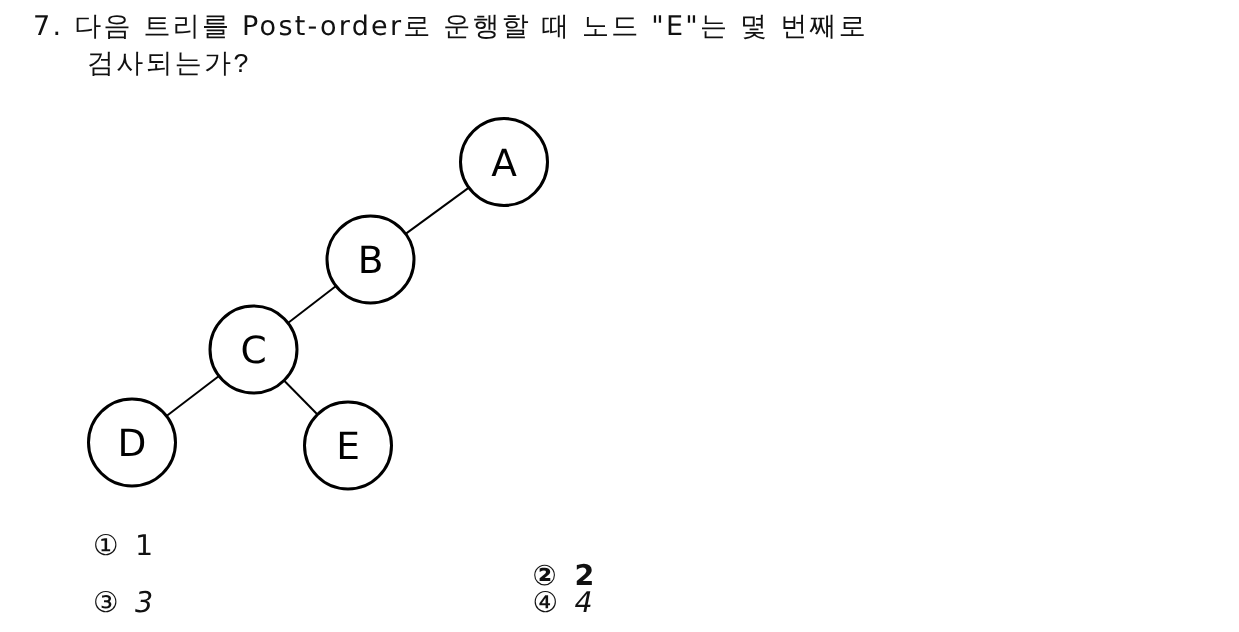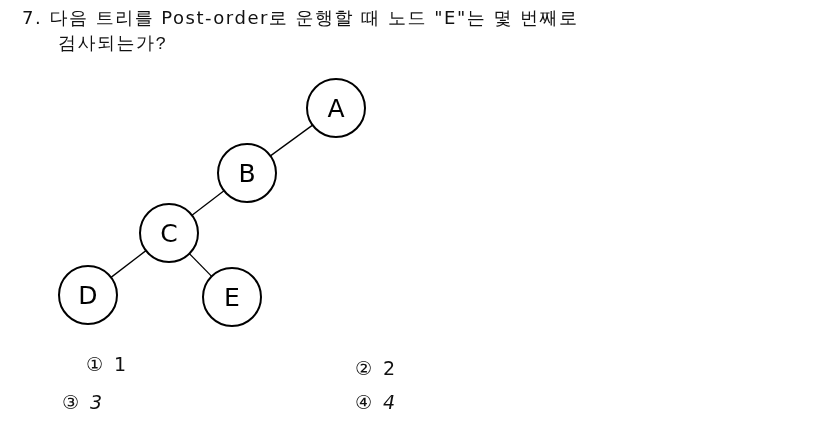--- a/index.html
+++ b/index.html
@@ -56,24 +56,24 @@
         <circle cx="88" cy="295" r="29" fill="#ffffff" stroke="#000000" stroke-width="2"></circle>
         <text x="88" y="304" text-anchor="middle" font-family="&quot;DejaVu Sans&quot;, sans-serif" font-size="25" fill="#000">D</text>
       </g>
       <g>
         <circle cx="232" cy="297" r="29" fill="#ffffff" stroke="#000000" stroke-width="2"></circle>
         <text x="232" y="306" text-anchor="middle" font-family="&quot;DejaVu Sans&quot;, sans-serif" font-size="25" fill="#000">E</text>
       </g>
     </g>
 </svg>
 
-<div class="opt" style="left:62px; top:352px;margin-left:24px;">
+<div class="opt" style="left:62px; top:352px;">
   <span class="mark">①</span><span class="val">1</span>
 </div>
-<div class="opt" style="left:355px; top:356px;">
+<div class="opt" style="left:355px; top:372px;font-weight:bold;">
   <span class="mark">②</span><span class="val">2</span>
 </div>
 <div class="opt" style="left:62px; top:390px;font-style:italic;">
   <span class="mark">③</span><span class="val">3</span>
 </div>
 <div class="opt" style="left:355px; top:390px;font-style:italic;">
   <span class="mark">④</span><span class="val">4</span>
 </div>
 
 </body></html>

